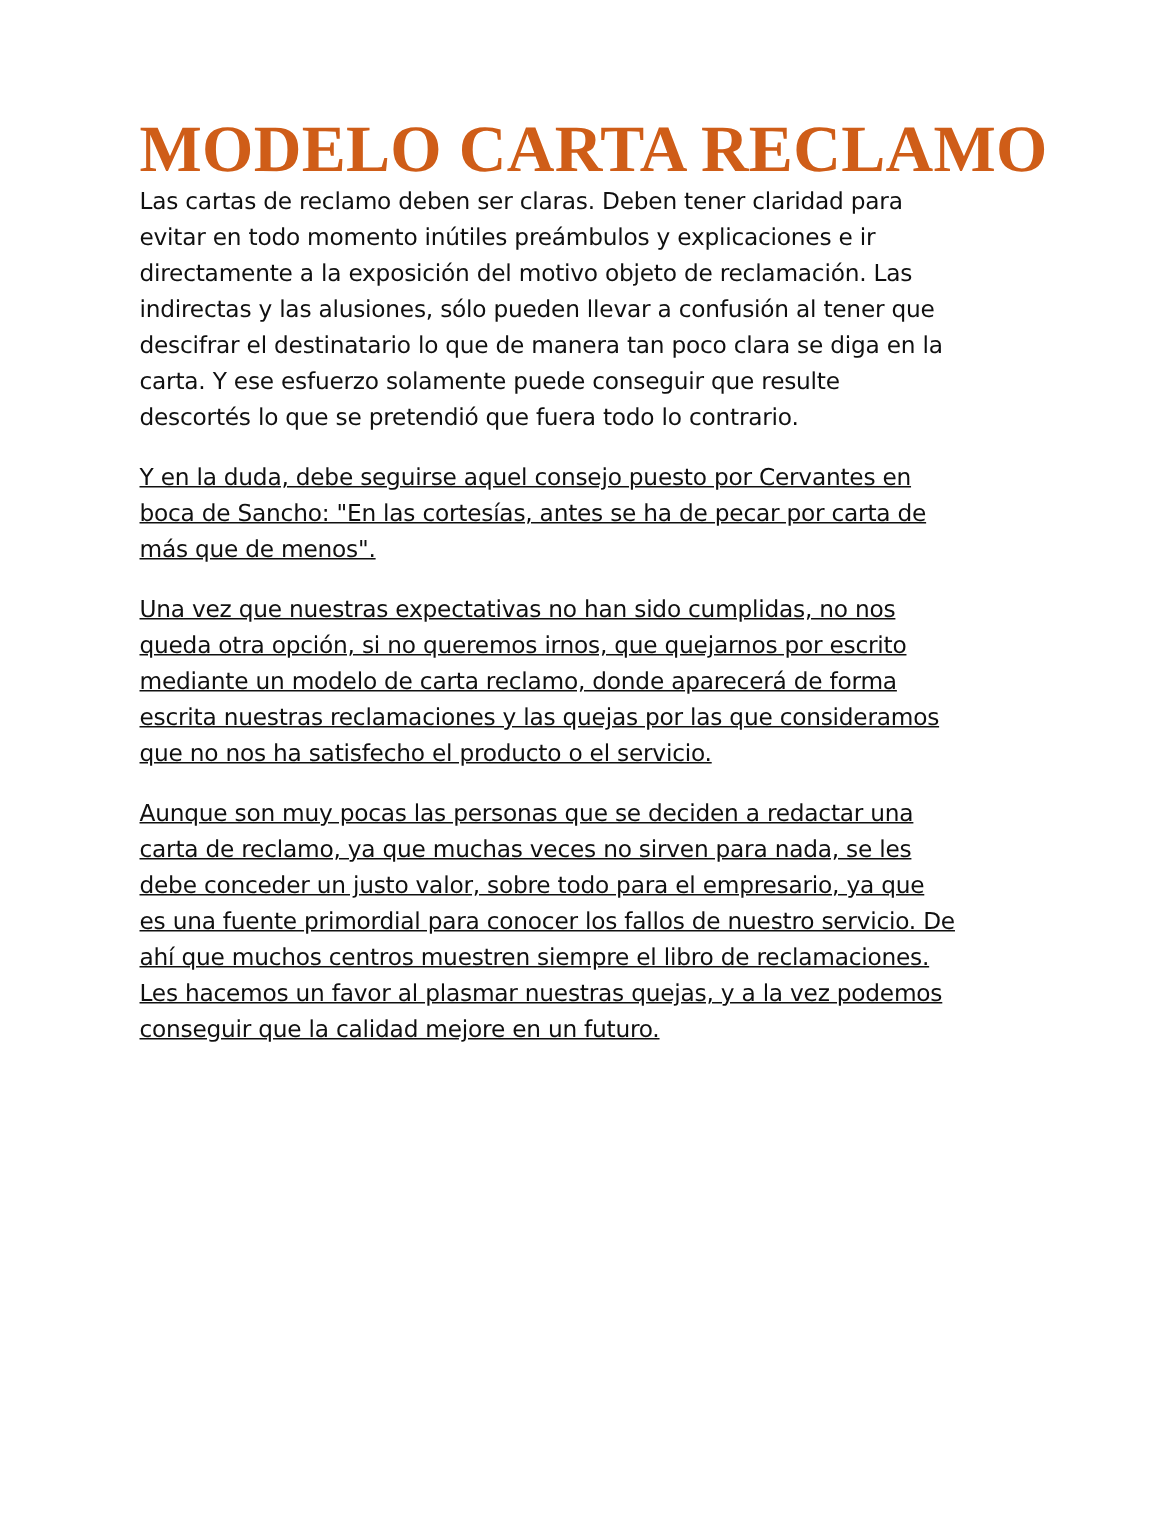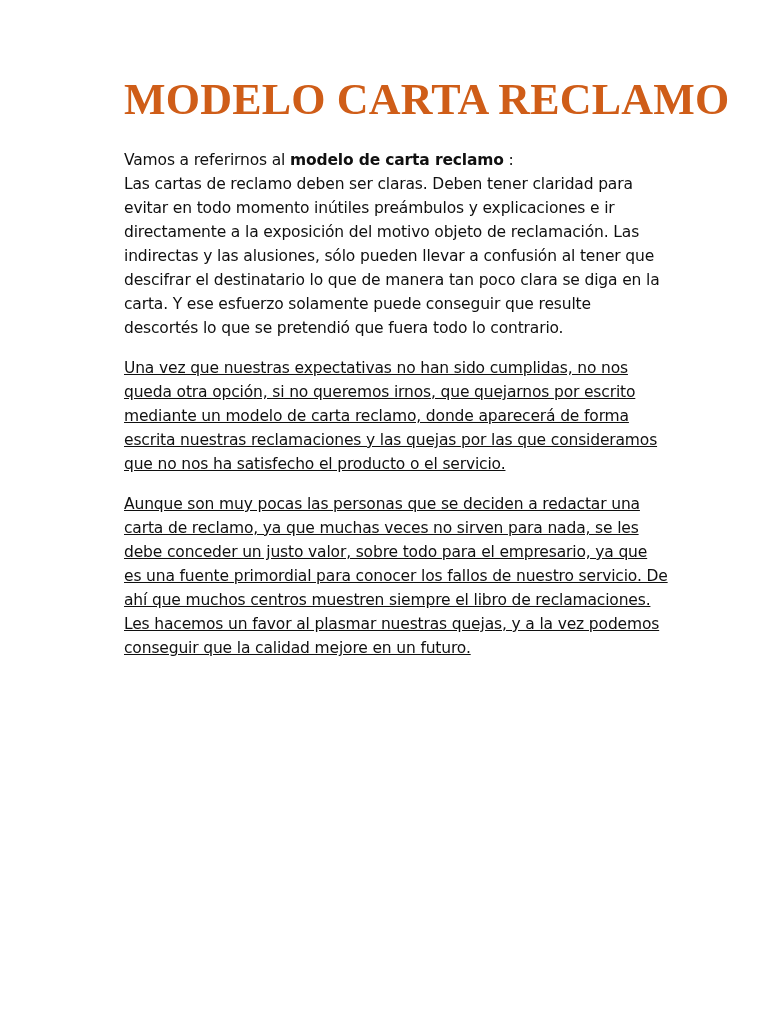--- a/index.html
+++ b/index.html
@@ -13,21 +13,21 @@
     position: relative;
     width: 768px;
     height: 1024px;
     background: #ffffff;
     overflow: hidden;
     box-sizing: border-box;
   }
 
   .doc-body {
     position: absolute;
-    left: 124px;
+    left: 93px;
     top: 0;
     width: 545px;
   }
 
   
   .doc-title {
     font-family: "Liberation Serif", "DejaVu Serif", serif;
     font-weight: bold;
     font-size: 44px;
     line-height: 1.0;
@@ -73,24 +73,24 @@
   }
 </style>
 </head>
 <body>
 
 <div class="page">
   <div class="doc-body">
 
     <h1 class="doc-title">MODELO CARTA RECLAMO</h1>
 
-    <p class="lead-line"><span>Vamos a referirnos al </span><span class="bold">modelo de carta reclamo</span><span> :</span></p>
 
 
     <p class="para">Las cartas de reclamo deben ser claras. Deben tener claridad para evitar en todo momento inútiles preámbulos y explicaciones e ir directamente  a la exposición del motivo objeto de reclamación. Las indirectas y las alusiones, sólo pueden llevar a confusión al tener que descifrar el destinatario lo que de manera tan poco clara se diga en la carta. Y ese esfuerzo solamente puede conseguir que resulte descortés lo que se pretendió que fuera todo lo contrario.</p>
 
+    <p class="para">Y en la duda, debe seguirse aquel consejo puesto por Cervantes en boca de Sancho: "En las cortesías, antes se ha de pecar por carta de más que de menos".</p>
 
     <p class="para">Una vez que nuestras expectativas no han sido cumplidas, no nos queda otra opción, si no queremos irnos, que quejarnos por escrito mediante un modelo de carta reclamo, donde aparecerá de forma escrita nuestras reclamaciones y las quejas por las que consideramos que no nos ha satisfecho el producto o el servicio.</p>
 
     <p class="para">Aunque son muy pocas las personas que se deciden a redactar una carta de reclamo, ya que muchas veces no sirven para nada, se les debe conceder un justo valor, sobre todo para el empresario, ya que es una fuente primordial para conocer los fallos de nuestro servicio. De ahí que muchos centros muestren siempre el libro de reclamaciones. Les hacemos un favor al plasmar nuestras quejas, y a la vez podemos conseguir que la calidad mejore en un futuro.</p>
 
   </div>
 </div>
 
 </body></html>

